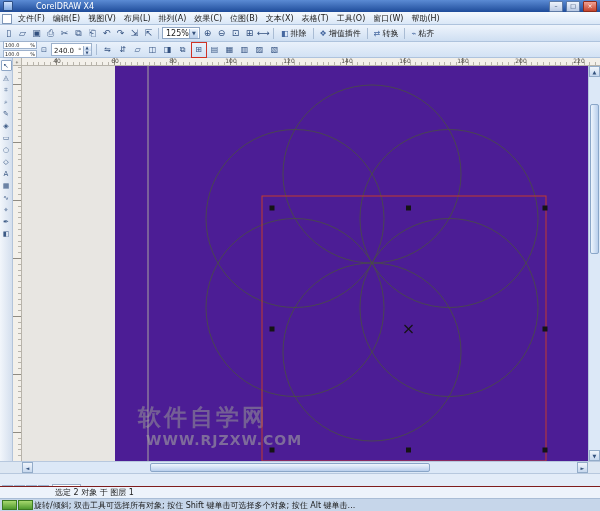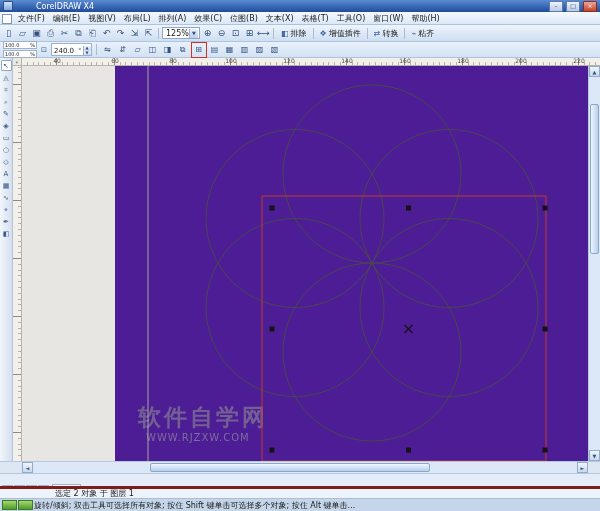--- a/index.html
+++ b/index.html
@@ -77,21 +77,21 @@
            padding-top:2px;box-sizing:border-box;}
   .tool{width:11px;height:11px;display:flex;align-items:center;justify-content:center;font-size:7px;
         color:#3c5a85;border-radius:1px;}
   .tool.active{background:#ffffff;border:1px solid #8ea6c6;box-sizing:border-box;}
 
   
   .canvas{left:22px;top:66px;width:566px;height:395px;background:#4c1d95;overflow:hidden;}
   .canvas svg{position:absolute;left:0;top:0;}
   .wm-title{position:absolute;left:116px;top:336px;font-size:23px;font-weight:bold;letter-spacing:3px;
             color:rgba(150,150,150,0.55);white-space:nowrap;}
-  .wm-url{position:absolute;left:124px;top:366px;font-size:10px;letter-spacing:1px;color:rgba(160,160,160,0.6);white-space:nowrap;}
+  .wm-url{position:absolute;left:124px;top:366px;font-size:14px;letter-spacing:1px;color:rgba(160,160,160,0.6);white-space:nowrap;font-weight:bold;}
 
   
   .vscroll{left:588px;top:66px;width:12px;height:395px;background:#dce8f7;border-left:1px solid #b7c8de;box-sizing:border-box;}
   .hscroll{left:22px;top:461px;width:566px;height:12px;background:#dce8f7;border-top:1px solid #b7c8de;box-sizing:border-box;}
   .hscroll-filler{left:0;top:461px;width:22px;height:12px;background:#dde7f3;border-top:1px solid #b7c8de;box-sizing:border-box;}
   .scroll-corner{left:588px;top:461px;width:12px;height:12px;background:#dde7f3;border-top:1px solid #b7c8de;box-sizing:border-box;}
   .scroll-btn{position:absolute;background:linear-gradient(#f0f5fc,#c7d8ee);border:1px solid #93acc9;
               display:flex;align-items:center;justify-content:center;font-size:5px;color:#35537e;box-sizing:border-box;}
   .hscroll .scroll-btn{width:11px;top:0;bottom:0;}
   .vscroll .scroll-btn{height:11px;left:0;right:0;}
@@ -100,21 +100,21 @@
   .v-thumb{position:absolute;top:38px;height:150px;left:1px;right:1px;
            background:linear-gradient(90deg,#eef5fd,#b9cfec);border:1px solid #8aa6c8;border-radius:2px;box-sizing:border-box;}
 
   
   .pagebar{left:0;top:473px;width:600px;height:13px;background:#e3ecf8;border-top:1px solid #b7c8de;
            display:flex;align-items:center;gap:1px;padding:16px 2px;box-sizing:border-box;}
   .pg-btn{width:11px;height:10px;background:linear-gradient(#f3f7fd,#cddcf0);border:1px solid #9db3cf;
           font-size:6px;line-height:8px;text-align:center;color:#2f4d78;box-sizing:border-box;}
   .page-tab{height:11px;background:#ffffff;border:1px solid #9fb2ca;padding:0 6px;font-size:7.5px;
             display:flex;align-items:center;margin-left:2px;}
-  .statusbar{left:0;top:486px;width:600px;height:12px;background:#edf3fb;border-top:3px solid #7f1d1d;
+  .statusbar{left:0;top:486px;width:600px;height:12px;background:#edf3fb;border-top:1px solid #7f1d1d;
              display:flex;align-items:center;padding-left:55px;box-sizing:border-box;font-size:8px;white-space:nowrap;}
   .hintbar{left:0;top:498px;width:600px;height:13px;background:#c6d6ea;border-top:1px solid #a9bdd6;
            display:flex;align-items:center;gap:1px;padding:0 2px;box-sizing:border-box;font-size:8px;
            white-space:nowrap;overflow:hidden;}
   .thumb{width:15px;height:10px;background:linear-gradient(#a6d86e,#4f9a2e);border:1px solid #3c7b22;box-sizing:border-box;}
 </style>
 </head>
 <body>
 
 <div class="app">

